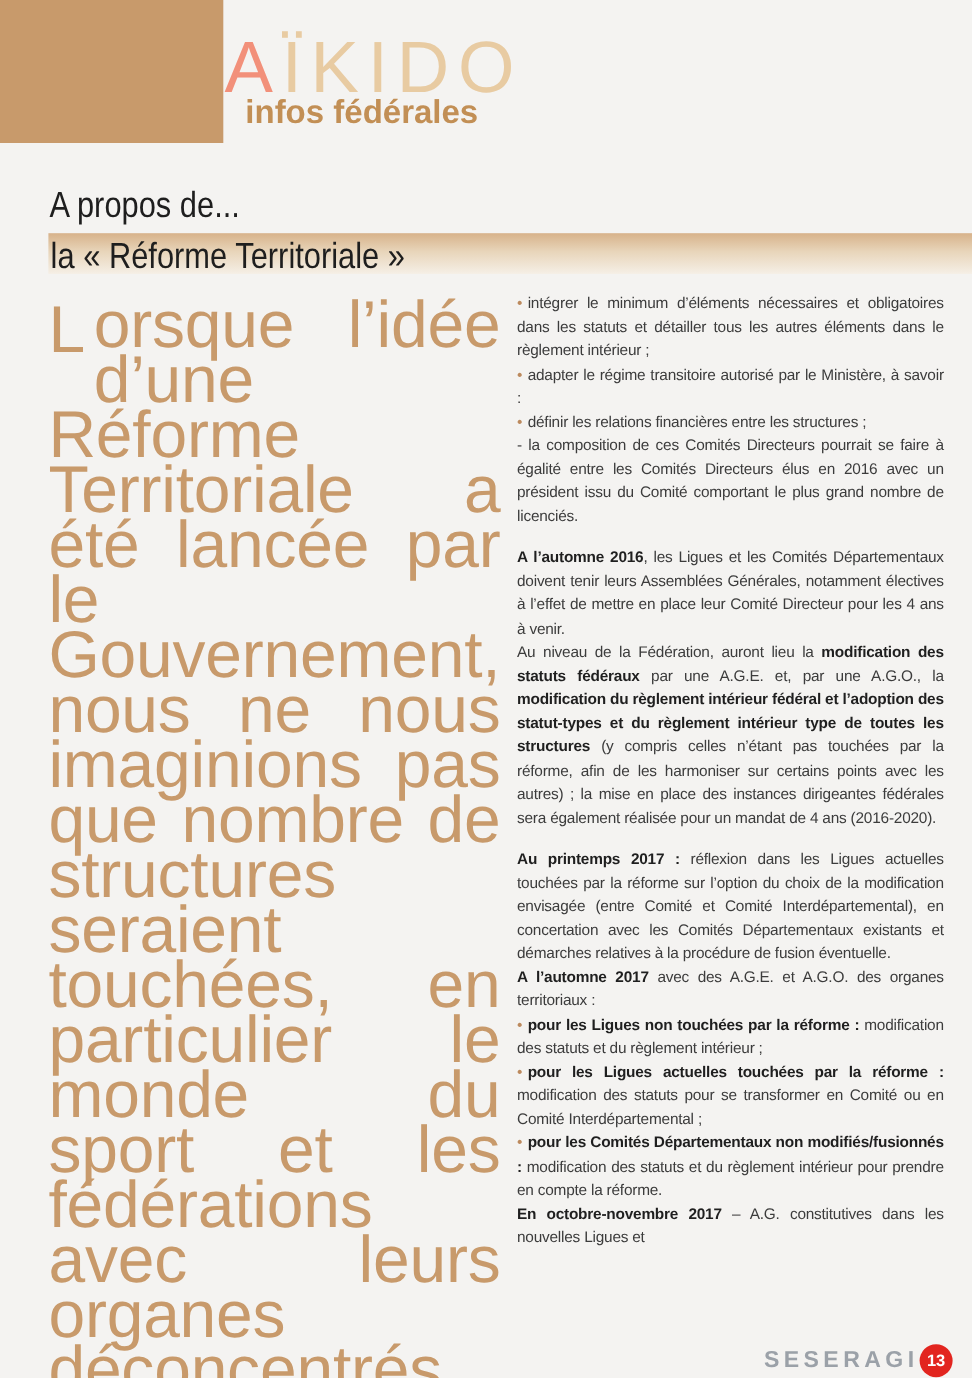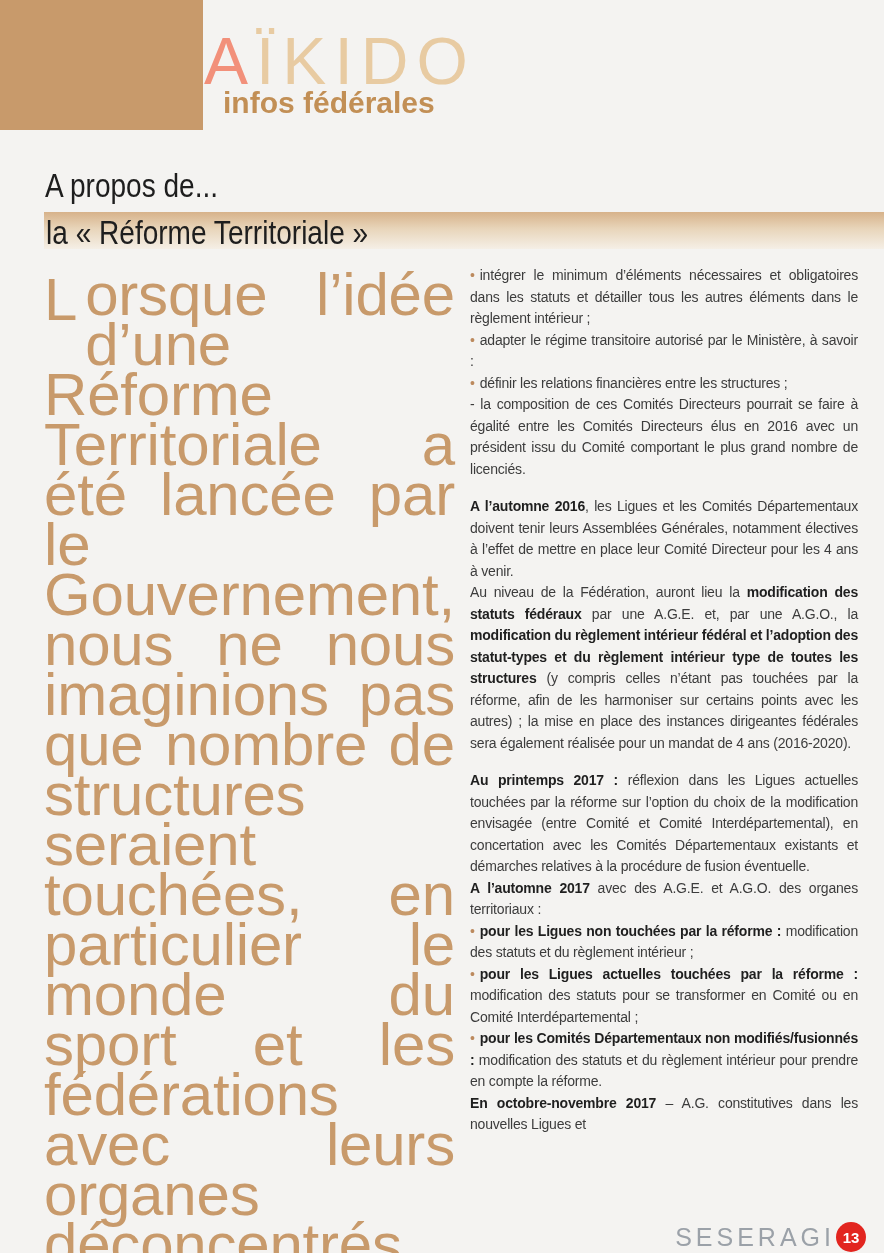--- a/index.html
+++ b/index.html
@@ -29,21 +29,21 @@
   .col1{left:0;width:406px;}
   .col2{left:426px;width:388px;}
 
   .block{position:relative;margin:0;text-align:justify;font-size:14px;line-height:21.5px;color:var(--body-text);letter-spacing:-0.2px;}
   .block.space-before{margin-top:16px;}
   .b{font-weight:bold;color:var(--bold-text);}
   .dropcap{float:left;font-size:60px;line-height:50px;padding:5px 8px 0 0;color:var(--dropcap);}
   .bullet-dot{color:var(--bullet);margin-right:5px;}
 
   .seseragi{position:absolute;right:18px;top:1222px;display:flex;align-items:center;}
-  .seseragi-text{color:var(--footer-logo);font-size:25px;font-weight:normal;letter-spacing:4px;}
+  .seseragi-text{color:var(--footer-logo);font-size:21px;font-weight:bold;letter-spacing:4px;}
   .page-badge{width:30px;height:30px;border-radius:50%;background:var(--badge-bg);color:var(--badge-text);
     font-weight:bold;font-size:15px;display:flex;align-items:center;justify-content:center;margin-left:1px;}
 </style>
 </head>
 <body>
 
 <div class="corner-block"></div>
 
 <div class="logo"><span class="logo-first">A</span><span class="logo-rest">ÏKIDO</span></div>
 

